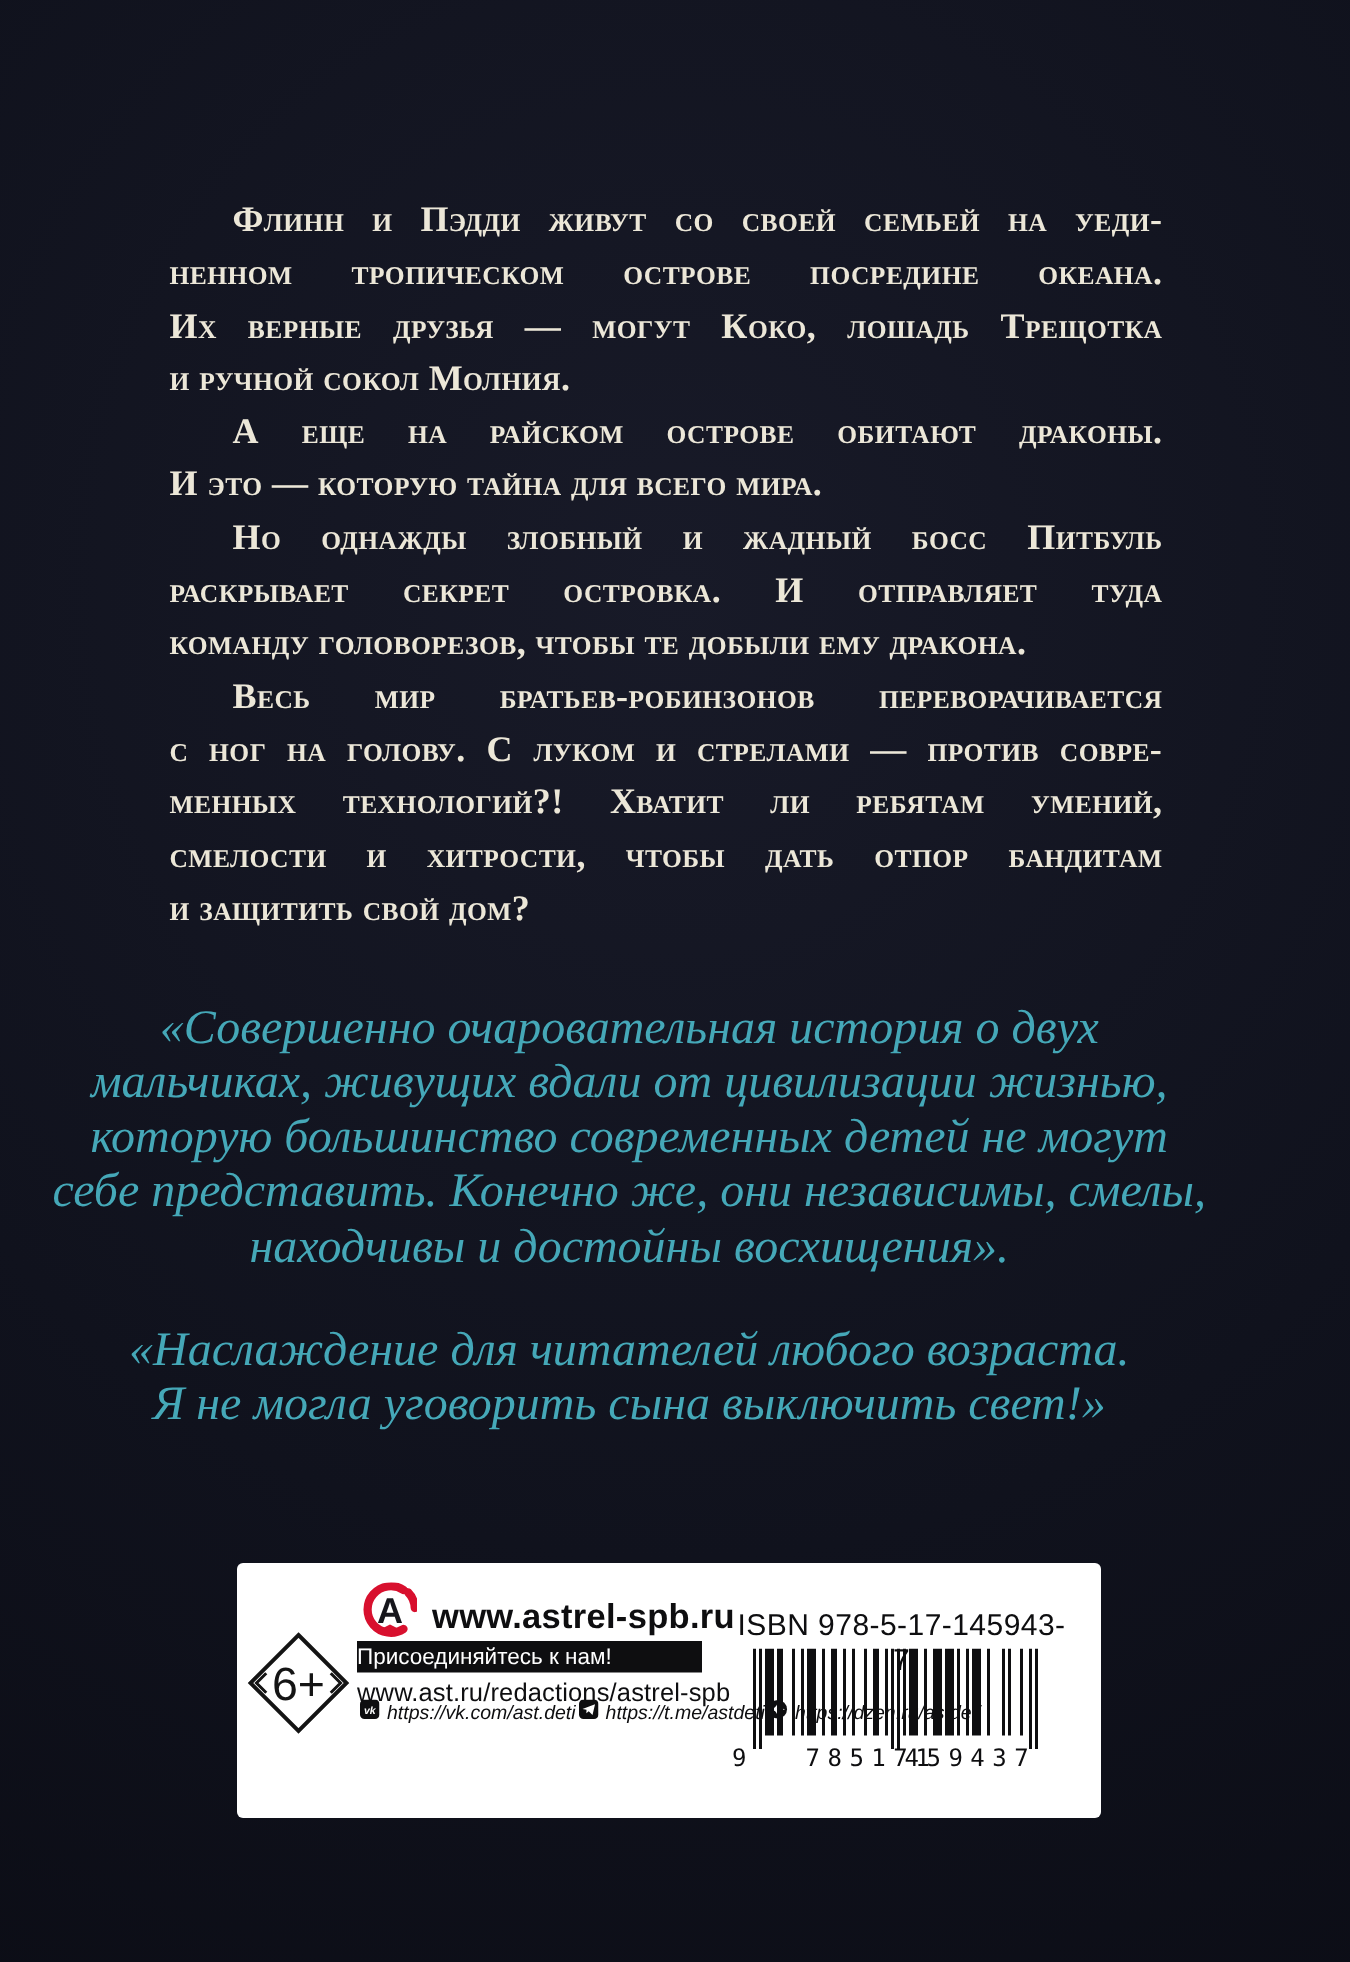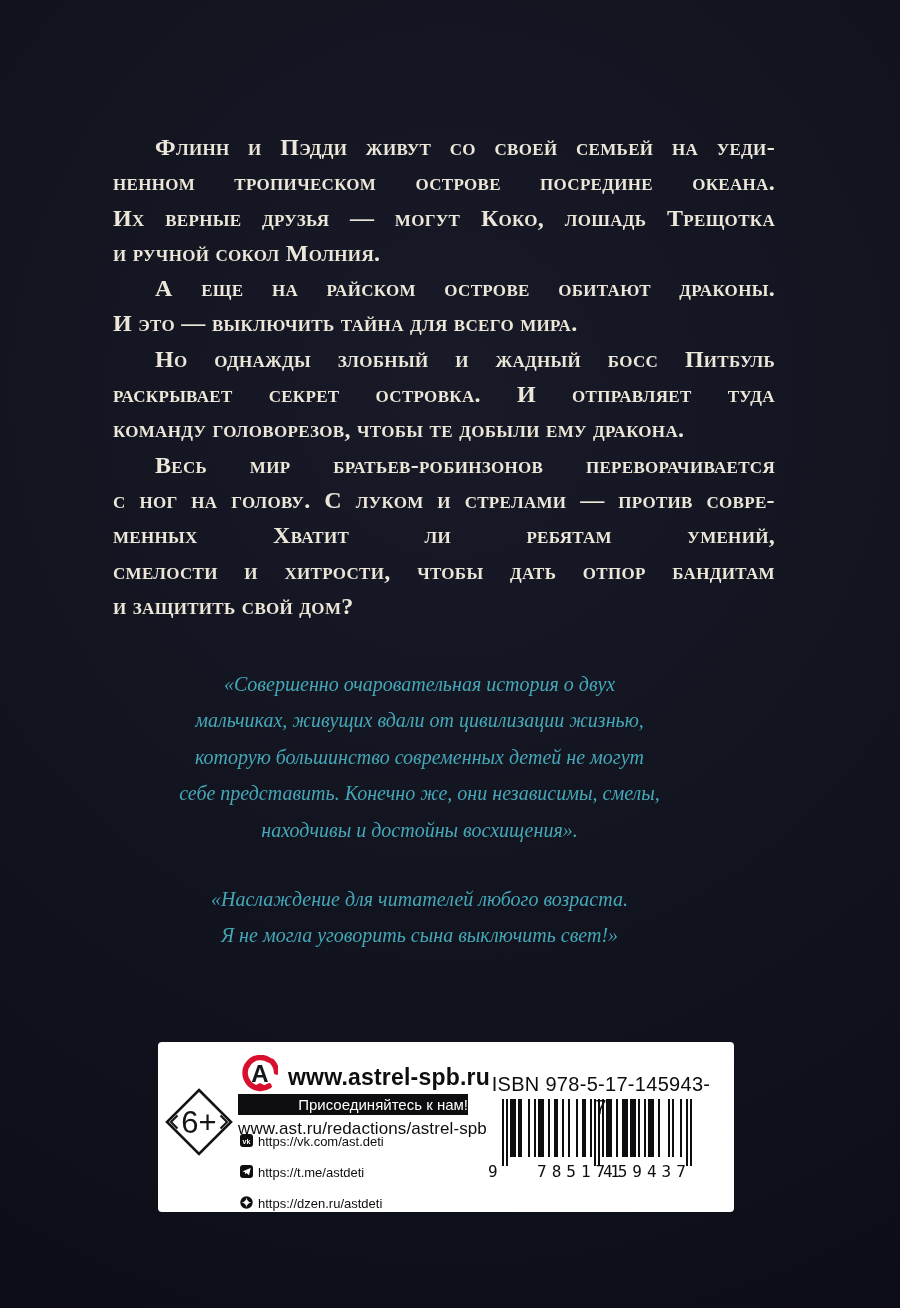--- a/index.html
+++ b/index.html
@@ -16,36 +16,36 @@
     color:var(--body-text,#ece7d8);
   }
   .pline{display:flex;justify-content:space-between;align-items:baseline;
     line-height:35.3px;height:35.3px;white-space:nowrap;}
   .pline.first{padding-left:42px;}
   .pline.last{display:block;}
   
   .quote{
     position:absolute;left:0;width:839px;text-align:center;
     font-family:"Liberation Serif",serif;font-style:italic;
-    font-size:20px;line-height:36.4px;color:var(--quote,#45a8b8);
+    font-size:32px;line-height:36.4px;color:var(--quote,#45a8b8);
   }
   #quote-1{top:666px;}
   #quote-2{top:881px;}
   
   .footer-box{
     position:absolute;left:158px;top:1042px;width:576px;height:170px;
     background:var(--box-bg,#ffffff);border-radius:4px;color:var(--ink,#0e0e10);
   }
   .age-badge{position:absolute;left:5px;top:44px;}
   .astrel-logo{position:absolute;left:84px;top:13px;}
   .site-main{position:absolute;left:130px;top:22px;font-size:23px;font-weight:bold;letter-spacing:.2px;}
   .join-banner{position:absolute;left:80px;top:52px;width:230px;height:21px;
-    background:var(--ink,#0e0e10);color:#fff;text-align:right;line-height:21px;font-size:15px;}
+    background:var(--ink,#0e0e10);color:#fff;text-align:left;line-height:21px;font-size:15px;}
   .redaction-url{position:absolute;left:80px;top:77px;font-size:17px;letter-spacing:.1px;}
-  .social-links{position:absolute;left:82px;top:93px;display:flex;flex-direction:column;gap:17px;}
+  .social-links{position:absolute;left:82px;top:93px;display:flex;flex-direction:row;gap:2px;font-style:italic;}
   .social-row{display:flex;align-items:center;gap:5px;height:14px;}
   .social-row .url{font-size:13px;line-height:14px;}
   .isbn-label{position:absolute;left:328px;top:31px;width:230px;text-align:center;
     font-size:20px;letter-spacing:.3px;}
   .barcode{position:absolute;left:344px;top:57px;}
   .bc-digit{position:absolute;top:120px;font-family:"DejaVu Sans Mono",monospace;font-size:16px;}
   #bd-first{left:330px;}
   #bd-left{left:351px;letter-spacing:5px;margin-left:28px;}
   #bd-right{left:445px;letter-spacing:5px;}
 </style>
@@ -84,21 +84,21 @@
     <div class="pline last">и ручной сокол Молния.</div>
     <div class="pline first">
       <span>А</span>
       <span>еще</span>
       <span>на</span>
       <span>райском</span>
       <span>острове</span>
       <span>обитают</span>
       <span>драконы.</span>
     </div>
-    <div class="pline last">И это — выключить тайна для всего мира.</div>
+    <div class="pline last">И это — которую тайна для всего мира.</div>
     <div class="pline first">
       <span>Но</span>
       <span>однажды</span>
       <span>злобный</span>
       <span>и</span>
       <span>жадный</span>
       <span>босс</span>
       <span>Питбуль</span>
     </div>
     <div class="pline">
@@ -124,20 +124,21 @@
       <span>С</span>
       <span>луком</span>
       <span>и</span>
       <span>стрелами</span>
       <span>—</span>
       <span>против</span>
       <span>совре-</span>
     </div>
     <div class="pline">
       <span>менных</span>
+      <span>технологий?!</span>
       <span>Хватит</span>
       <span>ли</span>
       <span>ребятам</span>
       <span>умений,</span>
     </div>
     <div class="pline">
       <span>смелости</span>
       <span>и</span>
       <span>хитрости,</span>
       <span>чтобы</span>

